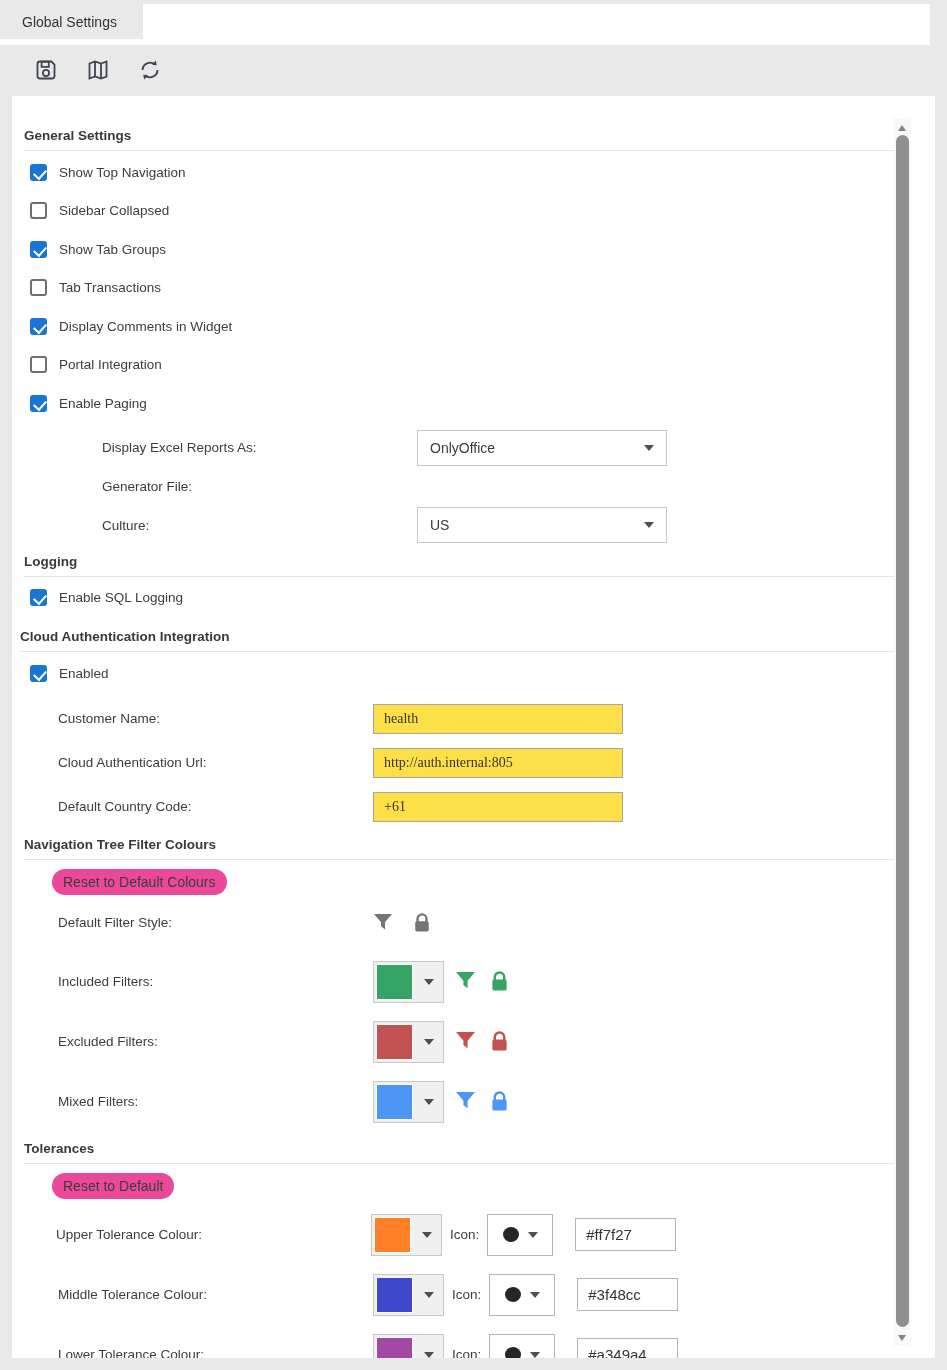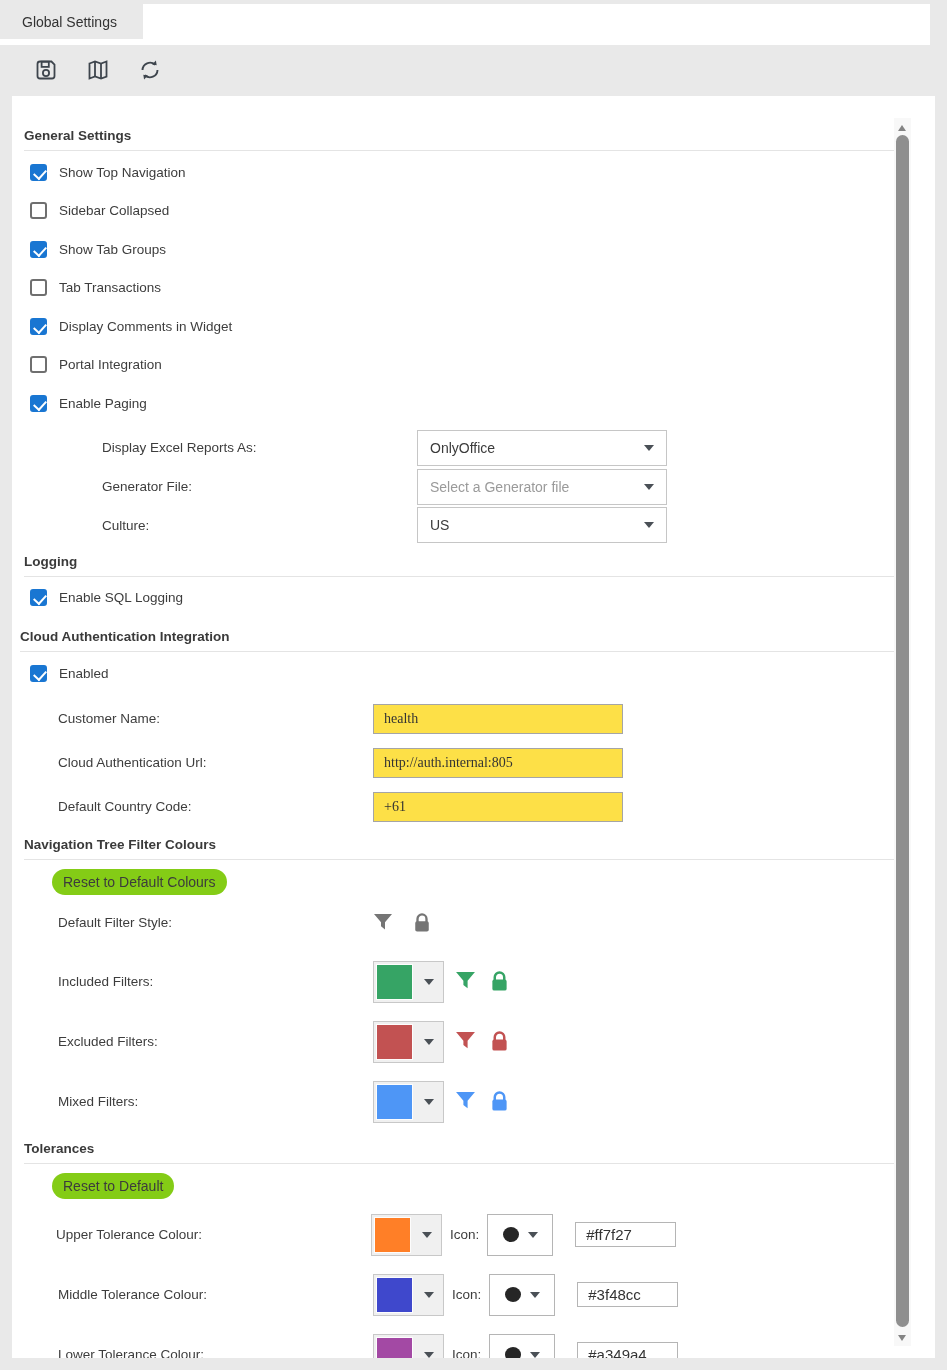--- a/index.html
+++ b/index.html
@@ -62,21 +62,21 @@
   
   .input-rows { margin-top:4px; }
   .input-row { height:44px; display:flex; align-items:center; padding-left:46px; }
   .tinput {
     width:250px; height:30px; border:1px solid #a5a5a5; background:#fde047;
     padding:12px 10px; font-size:14px; color:#333; font-family:Liberation Serif, serif;
   }
   
   .reset-btn {
     display:inline-block; margin:9px 0 0 40px;
-    background:#84cc16; border:none; border-radius:13px;
+    background:#ec4899; border:none; border-radius:13px;
     padding:5px 11px; font-size:14px; color:#3c3c3c;
     font-family:"Liberation Sans", sans-serif; cursor:pointer;
   }
   
   .style-row { height:44px; margin-top:6px; display:flex; align-items:center; padding-left:46px; }
   .style-icons { display:flex; align-items:center; gap:20px; color:#757575; }
   .filter-row { height:60px; display:flex; align-items:center; padding-left:46px; }
   .filter-row.first { margin-top:7px; }
   .swatch-select {
     width:71px; height:42px; background:#f0f0f0; border:1px solid #c8c8c8;
@@ -89,21 +89,21 @@
   
   .tol-row { height:60px; display:flex; align-items:center; padding-left:46px; }
   .tol-row.first { margin-top:6px;padding-left:44px; }
   .icon-lbl { font-size:13.5px; color:#3d3d3d; margin:0 8px 0 8px; }
   .icon-select {
     width:66px; height:42px; background:#fff; border:1px solid #b5b5b5;
     display:flex; align-items:center; justify-content:center; gap:9px; cursor:pointer; flex:0 0 auto;
   }
   .dot { width:16px; height:15px; border-radius:50%; background:#262626; }
   .hex-input {
-    width:101px; height:25px; border:1px solid #b5b5b5; background:#fff;
+    width:101px; height:33px; border:1px solid #b5b5b5; background:#fff;
     margin-left:22px; padding:0 10px; font-size:15px; color:#333;
     font-family:"Liberation Sans", sans-serif;
   }
   
   .scrollbar { position:absolute; left:882px; top:22px; width:17px; height:1228px; background:#f8f8f8; }
   .sb-up { position:absolute; left:4px; top:7px; width:0; height:0; border-left:4.5px solid transparent; border-right:4.5px solid transparent; border-bottom:6px solid #848484; cursor:pointer; }
   .sb-down { position:absolute; left:4px; bottom:5px; width:0; height:0; border-left:4.5px solid transparent; border-right:4.5px solid transparent; border-top:6px solid #848484; cursor:pointer; }
   .sb-thumb { position:absolute; left:2px; top:17px; width:13px; height:1192px; background:#8f8f8f; border-radius:7px; cursor:pointer; }
 </style>
 </head>
@@ -182,24 +182,20 @@
   <div class="field-rows">
     <div class="field-row">
       <span class="f-label">Display Excel Reports As:</span>
       <div class="select">
         <span>OnlyOffice</span>
         <span class="caret"></span>
       </div>
     </div>
     <div class="field-row">
       <span class="f-label">Generator File:</span>
-      <div class="select">
-        <span class="ph">Select a Generator file</span>
-        <span class="caret"></span>
-      </div>
     </div>
     <div class="field-row">
       <span class="f-label">Culture:</span>
       <div class="select">
         <span>US</span>
         <span class="caret"></span>
       </div>
     </div>
   </div>
 

